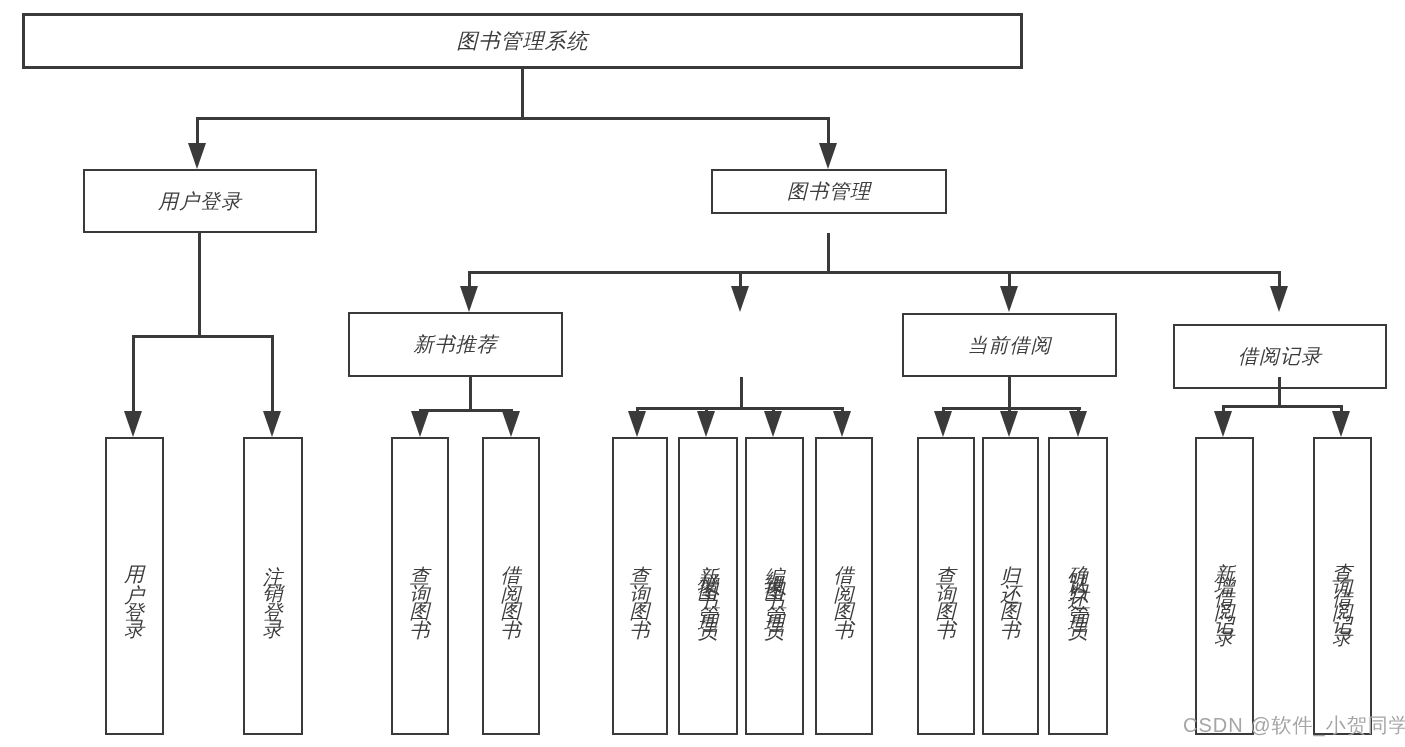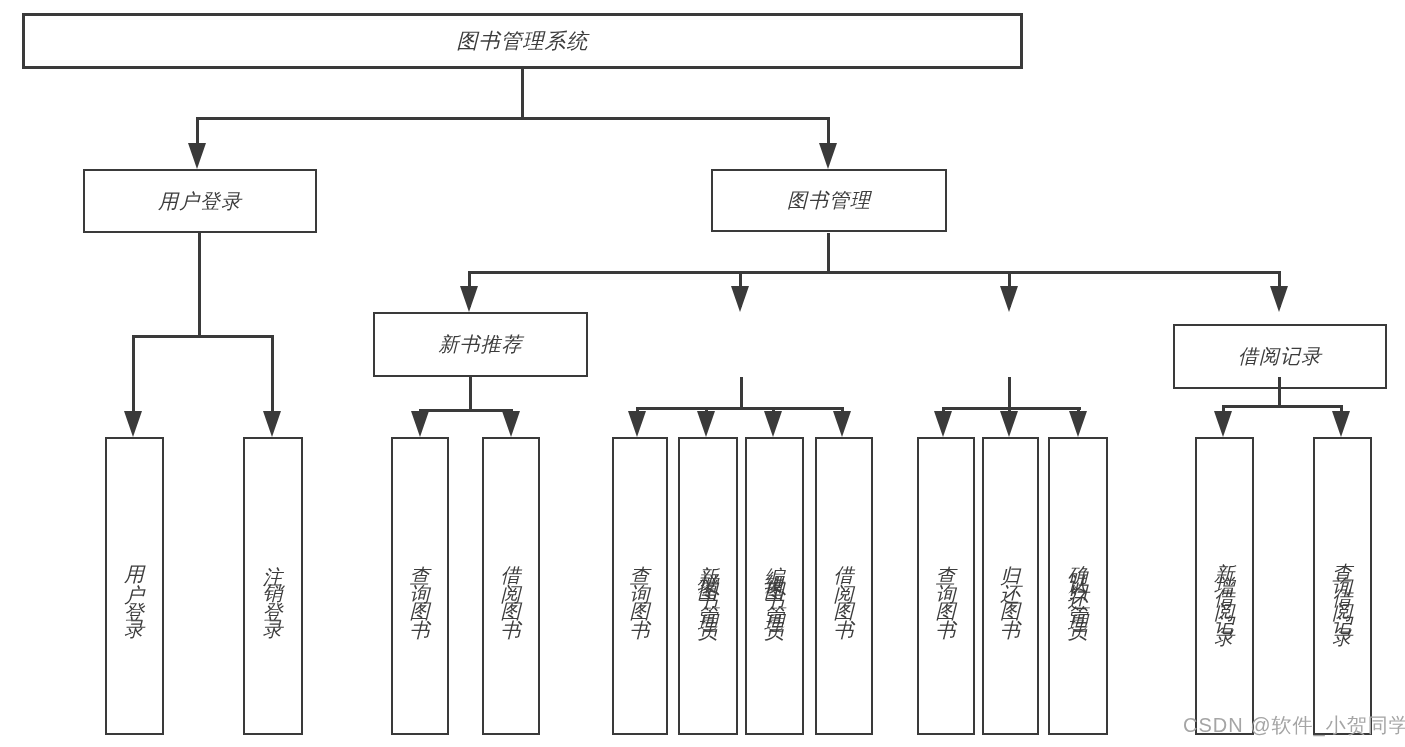--- a/index.html
+++ b/index.html
@@ -68,21 +68,21 @@
   <div class="vline" style="left:521px;top:69px;height:50px;"></div>
   <div class="hline" style="left:196px;top:117px;width:634px;"></div>
   <div class="vline" style="left:196px;top:117px;height:46px;"></div>
   <div class="arr" style="left:188px;top:143px;"></div>
   <div class="vline" style="left:827px;top:117px;height:46px;"></div>
   <div class="arr" style="left:819px;top:143px;"></div>
 
   <div class="box" style="left:83px;top:169px;width:234px;height:64px;">
     <span>用户登录</span>
   </div>
-  <div class="box" style="left:711px;top:169px;width:236px;height:63px;">
+  <div class="box" style="left:711px;top:169px;width:236px;height:45px;">
     <span>图书管理</span>
   </div>
 
   <div class="vline" style="left:198px;top:233px;height:105px;"></div>
   <div class="hline" style="left:132px;top:335px;width:142px;"></div>
   <div class="vline" style="left:132px;top:335px;height:96px;"></div>
   <div class="arr" style="left:124px;top:411px;"></div>
   <div class="vline" style="left:271px;top:335px;height:96px;"></div>
   <div class="arr" style="left:263px;top:411px;"></div>
 
@@ -90,22 +90,25 @@
   <div class="hline" style="left:468px;top:271px;width:813px;"></div>
   <div class="vline" style="left:468px;top:271px;height:36px;"></div>
   <div class="arr" style="left:460px;top:286px;"></div>
   <div class="vline" style="left:739px;top:271px;height:36px;"></div>
   <div class="arr" style="left:731px;top:286px;"></div>
   <div class="vline" style="left:1008px;top:271px;height:36px;"></div>
   <div class="arr" style="left:1000px;top:286px;"></div>
   <div class="vline" style="left:1278px;top:271px;height:36px;"></div>
   <div class="arr" style="left:1270px;top:286px;"></div>
 
-  <div class="box" style="left:373px;top:312px;width:215px;height:65px;">
+  <div class="box" style="left:348px;top:312px;width:215px;height:65px;">
     <span>新书推荐</span>
+  </div>
+  <div class="box" style="left:902px;top:313px;width:215px;height:64px;">
+    <span>当前借阅</span>
   </div>
   <div class="box" style="left:1173px;top:324px;width:214px;height:65px;">
     <span>借阅记录</span>
   </div>
 
   <div class="vline" style="left:469px;top:377px;height:35px;"></div>
   <div class="hline" style="left:419px;top:409px;width:94px;"></div>
   <div class="vline" style="left:419px;top:409px;height:22px;"></div>
   <div class="arr" style="left:411px;top:411px;"></div>
   <div class="vline" style="left:510px;top:409px;height:22px;"></div>

